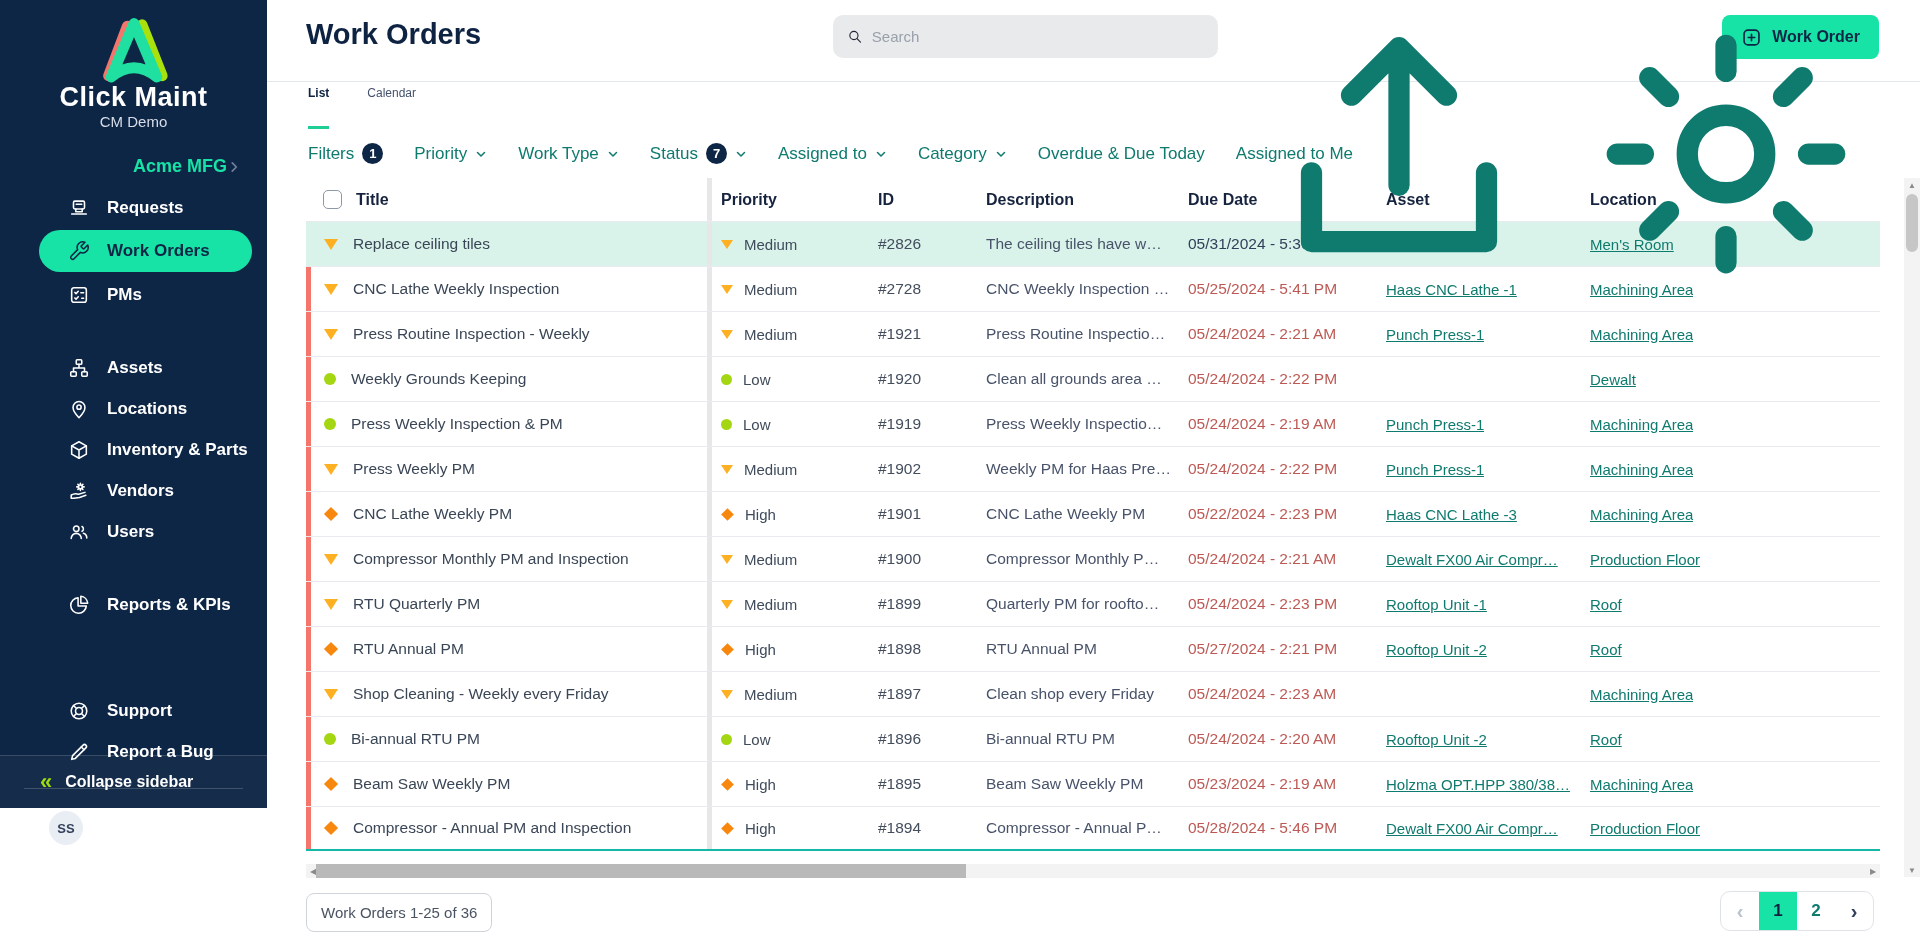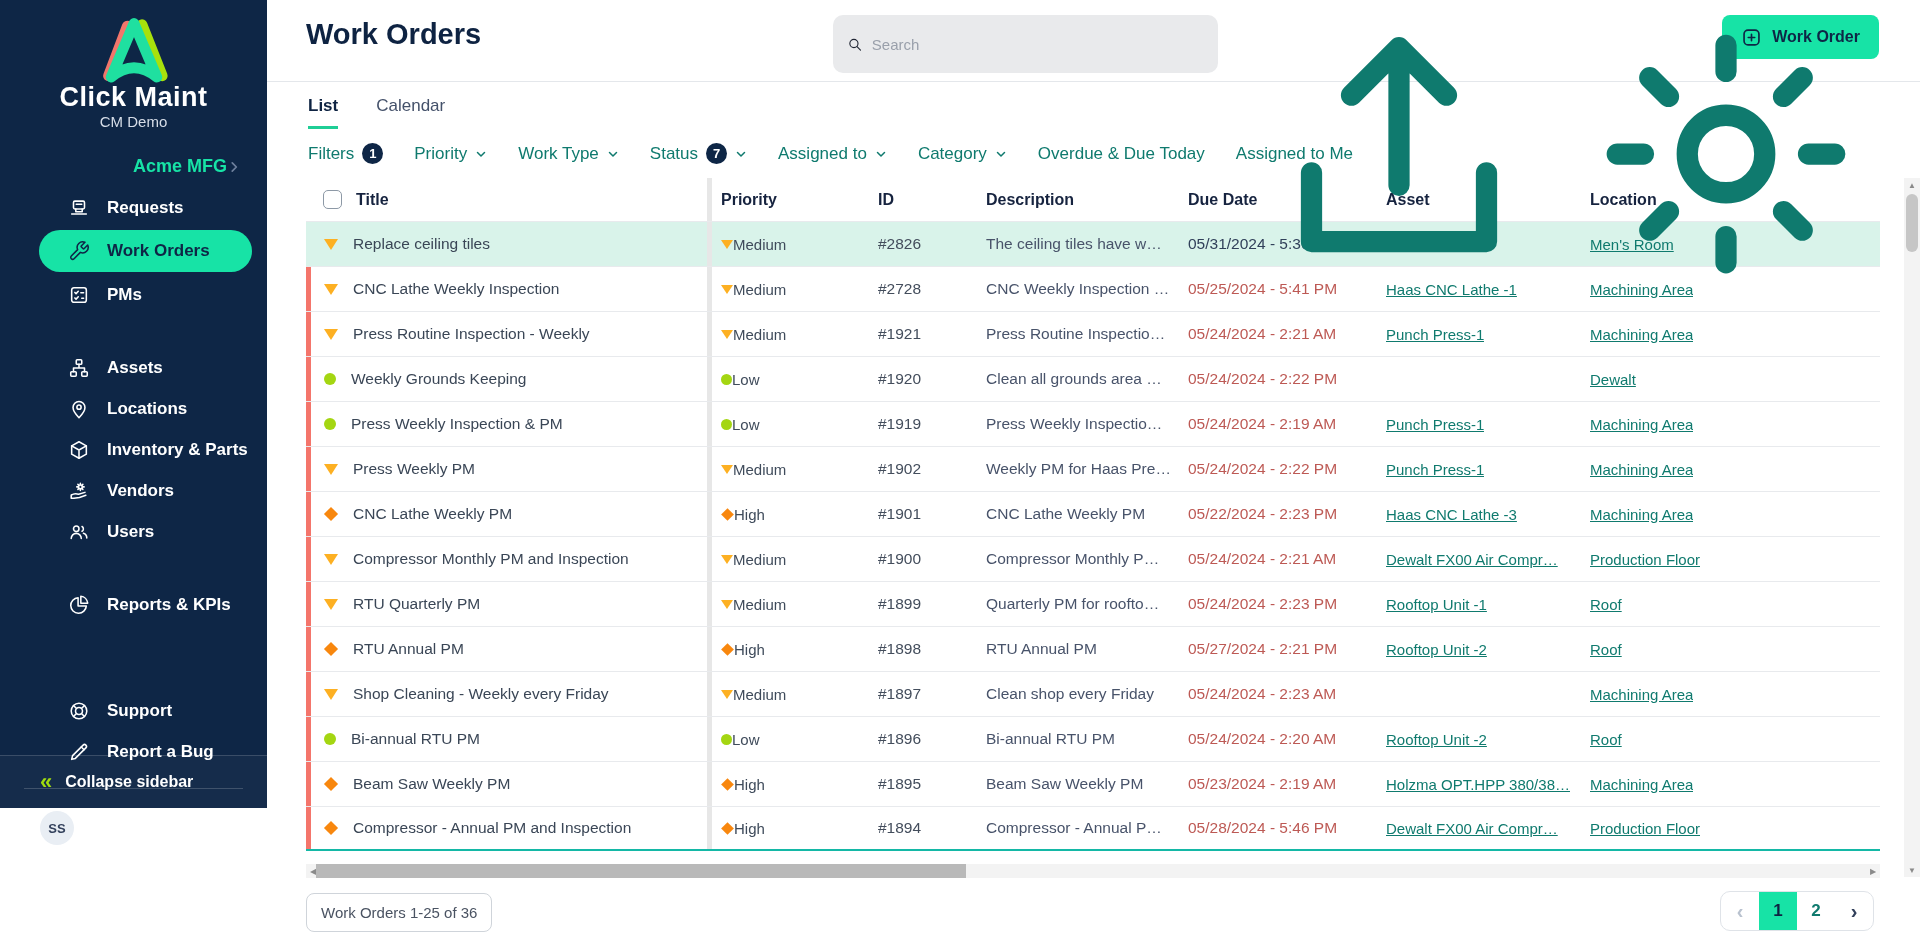--- a/index.html
+++ b/index.html
@@ -29,48 +29,48 @@
   .nav-group { margin-top:10px;padding-left:24px; }
   .nav-gap { height:22px; }
   .nav-item { display:flex; align-items:center; gap:17px; height:41px;
     padding:0 16px 0 44px; color:#fff; font-size:17px; font-weight:bold; cursor:pointer; }
   .nav-item .icn { width:22px; height:22px; color:#fff; flex:none; }
   .nav-item .icn svg{ width:22px; height:22px; }
   .nav-item.active { background:var(--accent); color:var(--navy);
     margin:2px 15px; padding-left:29px; height:42px; border-radius:21px; }
   .nav-item.active .icn { color:var(--navy); }
   .sb-divider { height:1px; background:rgba(255,255,255,.18); margin:16px 24px; }
-  .user-row { display:flex; align-items:center; gap:22px; padding:6px 16px 6px 40px; cursor:pointer; }
+  .user-row { display:flex; align-items:center; gap:22px; padding:6px 16px 6px 40px; cursor:pointer;justify-content:center; }
   .avatar { width:34px; height:34px; border-radius:50%; background:#e9eef4; color:#33415c;
     display:flex; align-items:center; justify-content:center; font-size:13px; font-weight:bold; }
   .user-name { font-size:17px; font-weight:bold; }
   .collapse-bar { position:absolute; left:0; right:0; bottom:0; height:53px;
     border-top:1px solid rgba(255,255,255,.16); background:rgba(255,255,255,.03);
     display:flex; align-items:center; gap:13px; padding-left:40px; cursor:pointer; }
   .collapse-bar .chev { color:var(--lime); font-size:22px; font-weight:bold; line-height:1; }
   .collapse-bar .lbl { font-size:16px; font-weight:bold; }
 
   
   .main { margin-left:267px; height:945px; position:relative; background:#fff; }
   .topbar { position:relative; height:82px; border-bottom:1px solid #e4e7eb; }
   .page-title { position:absolute; left:39px; top:18px; font-size:29px; font-weight:bold; color:#0e2342; }
-  .search-box { position:absolute; left:566px; top:15px; width:385px; height:58px;
+  .search-box { position:absolute; left:566px; top:15px; width:385px; height:43px;
     background:#e9eaec; border-radius:10px; display:flex; align-items:center; padding:0 14px; gap:9px; }
   .search-box .icn { width:17px; height:17px; color:#202634; }
   .search-box .icn svg { width:17px; height:17px; }
   .search-box input { border:none; outline:none; background:transparent; font-size:15px;
     color:#333; width:100%; font-family:inherit; }
   .search-box input::placeholder { color:#9aa0ab; }
   .new-btn { position:absolute; right:41px; top:15px; height:44px; padding:0 19px;
     background:var(--accent); border-radius:8px; display:flex; align-items:center; gap:10px;
     color:var(--navy); font-size:16px; font-weight:bold; }
   .new-btn .icn, .new-btn .icn svg { width:21px; height:21px; }
 
   .tabs { display:flex; gap:38px; padding-left:41px; height:47px; align-items:stretch; }
-  .tab { display:flex; align-items:center; font-size:17px; color:#44516a;
+  .tab { display:flex; align-items:flex-start; font-size:12px; color:#44516a;
     border-bottom:3px solid transparent; padding-top:4px; cursor:pointer; }
   .tab.active { color:#0e2342; font-weight:bold; border-bottom-color:#1fce96; }
 
   .filterbar { height:49px; display:flex; align-items:center; gap:31px; padding-left:41px;
     position:relative; color:var(--teal); font-size:17px; }
   .filter-item { display:flex; align-items:center; gap:8px; cursor:pointer; white-space:nowrap; }
   .badge { width:21px; height:21px; border-radius:50%; background:var(--navy); color:#fff;
     font-size:13px; font-weight:bold; display:flex; align-items:center; justify-content:center; }
   .filter-item .chv, .filter-item .chv svg { width:12px; height:12px; }
   .filter-tools { position:absolute; right:44px; display:flex; gap:27px; }
@@ -92,21 +92,21 @@
   .cell { display:flex; align-items:center; min-width:0; }
   .c-title { position:relative; padding-left:18px; gap:15px; }
   .strip { position:absolute; left:0; top:0; bottom:0; width:5px; background:transparent; }
   .trow.overdue .strip { background:var(--strip); }
   .t-text { font-size:15.5px; color:#3a4656; white-space:nowrap; overflow:hidden; text-overflow:ellipsis; }
   .pr-shape { flex:none; }
   .pr-shape.medium { width:0; height:0; border-left:7px solid transparent;
     border-right:7px solid transparent; border-top:11px solid var(--pm); }
   .pr-shape.high { width:10px; height:10px; background:var(--ph); transform:rotate(45deg); margin:0 2px; }
   .pr-shape.low { width:12px; height:12px; background:var(--pl); border-radius:50%; }
-  .c-priority { padding-left:9px; gap:0; }
+  .c-priority { padding-left:9px; gap:11px; }
   .c-priority .pr-shape.medium { border-left-width:6px; border-right-width:6px; border-top-width:9px; }
   .c-priority .pr-shape.high { width:9px; height:9px; }
   .c-priority .pr-shape.low { width:11px; height:11px; }
   .p-text { font-size:15px; color:#3f4b5b; }
   .c-id { padding-left:18px; font-size:15.5px; color:#434d5c; }
   .c-desc { padding-left:11px; font-size:15.5px; color:#48536a; white-space:nowrap; overflow:hidden; }
   .c-due { padding-left:8px; font-size:15.5px; color:#31405a; white-space:nowrap; }
   .trow.overdue .c-due { color:var(--duered); }
   .c-asset, .c-loc { padding-left:6px; white-space:nowrap; overflow:hidden; }
   .lnk { font-size:15px; color:var(--teal); text-decoration:underline; white-space:nowrap;

